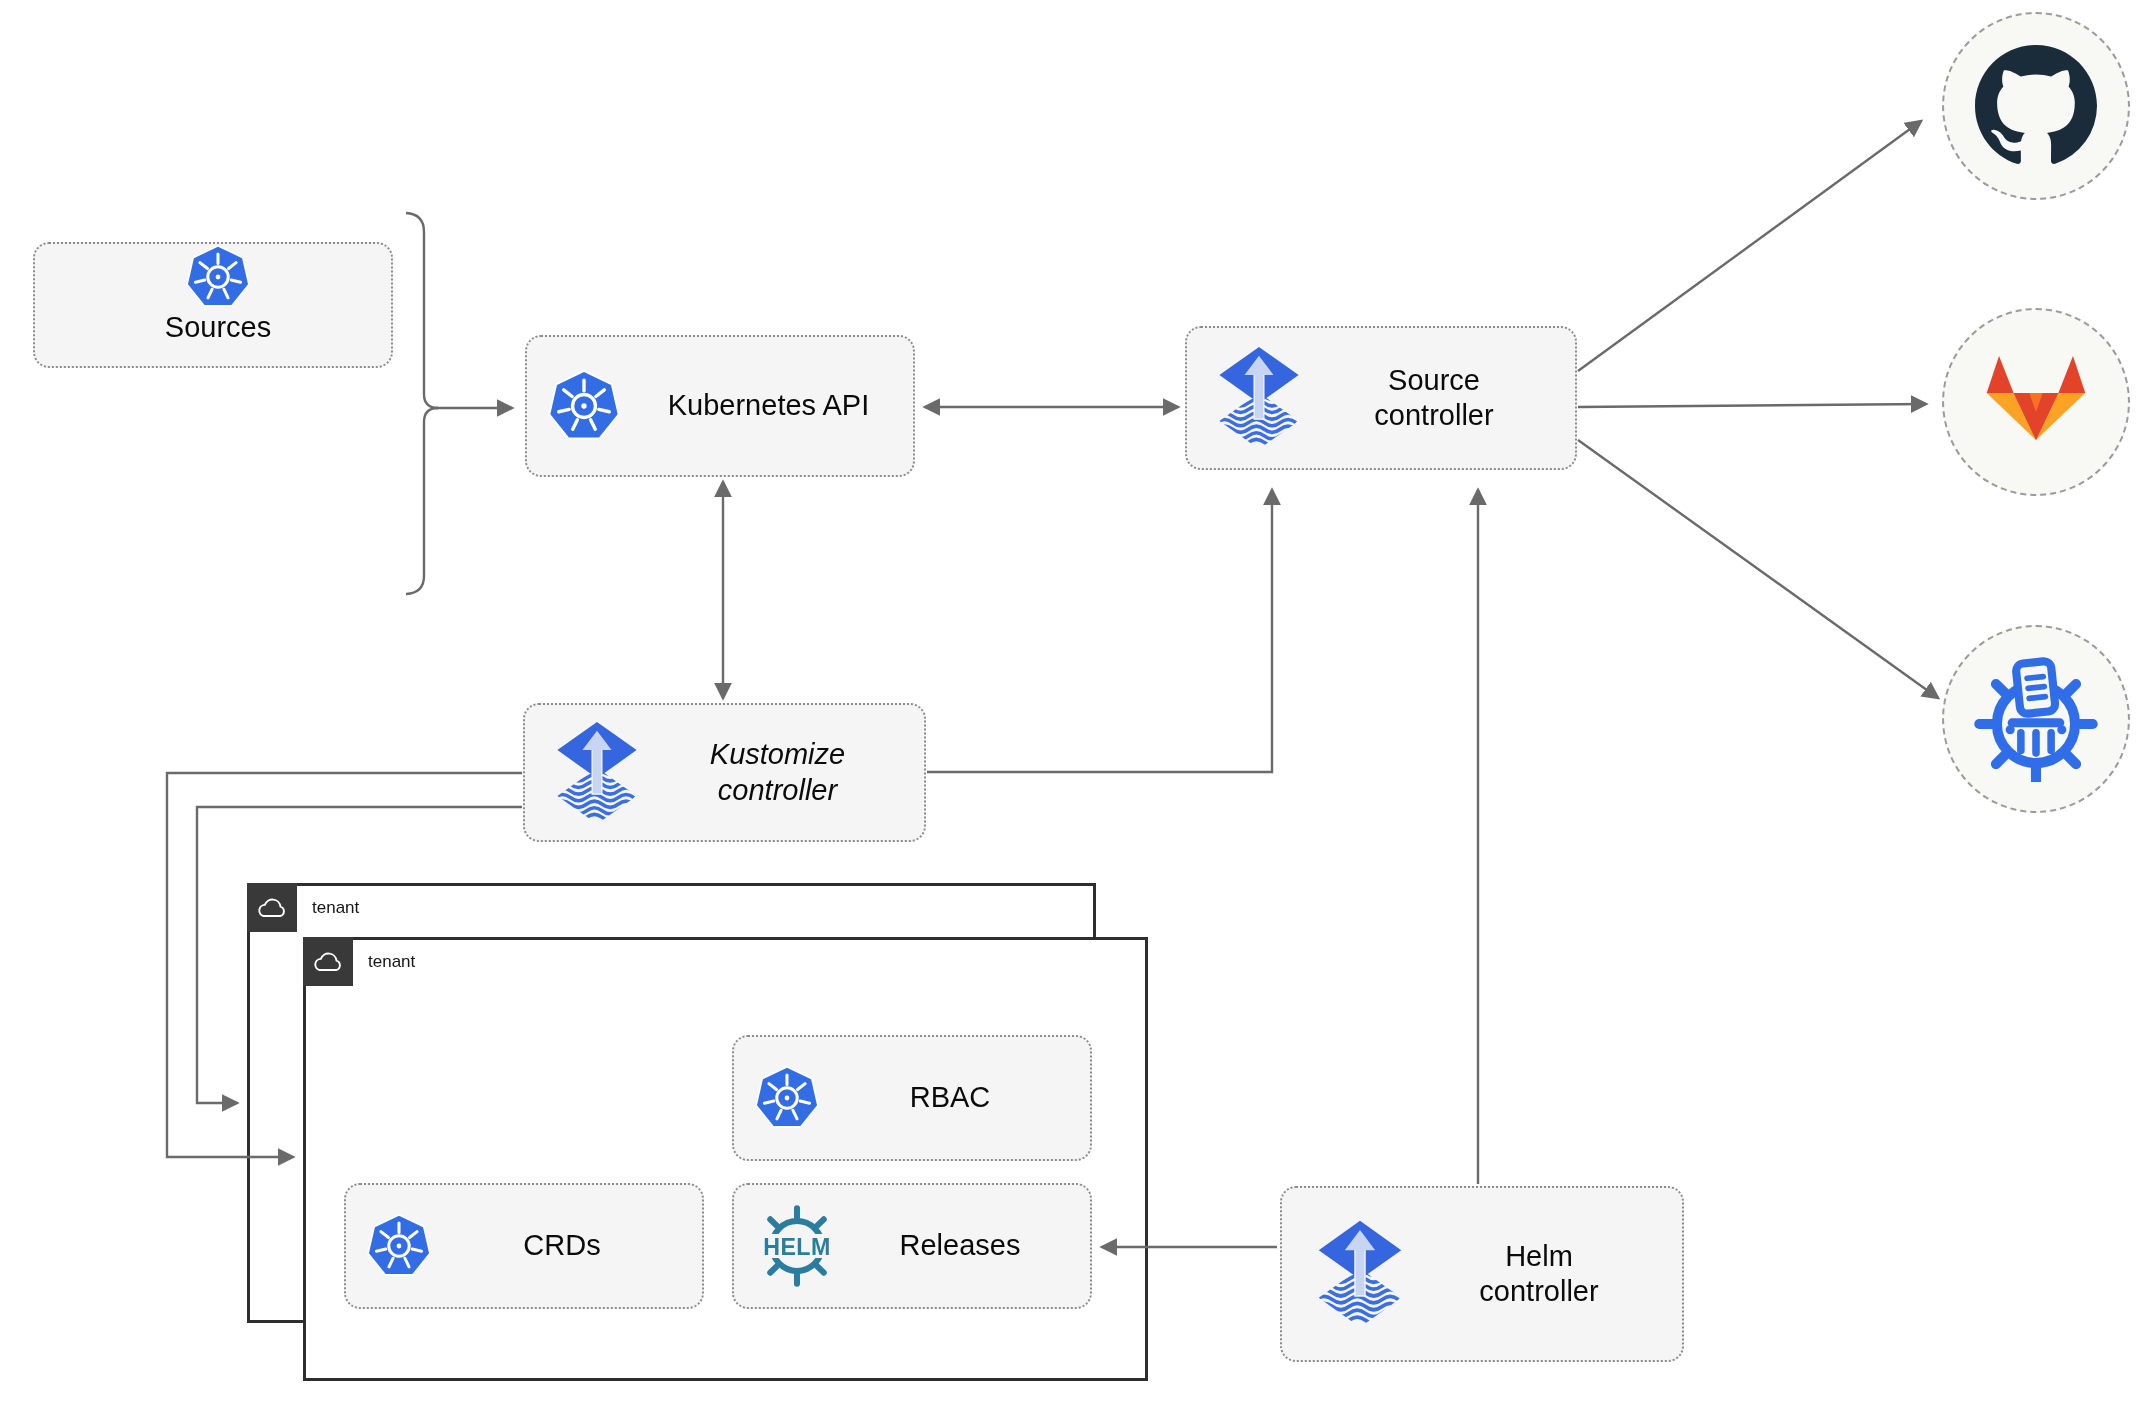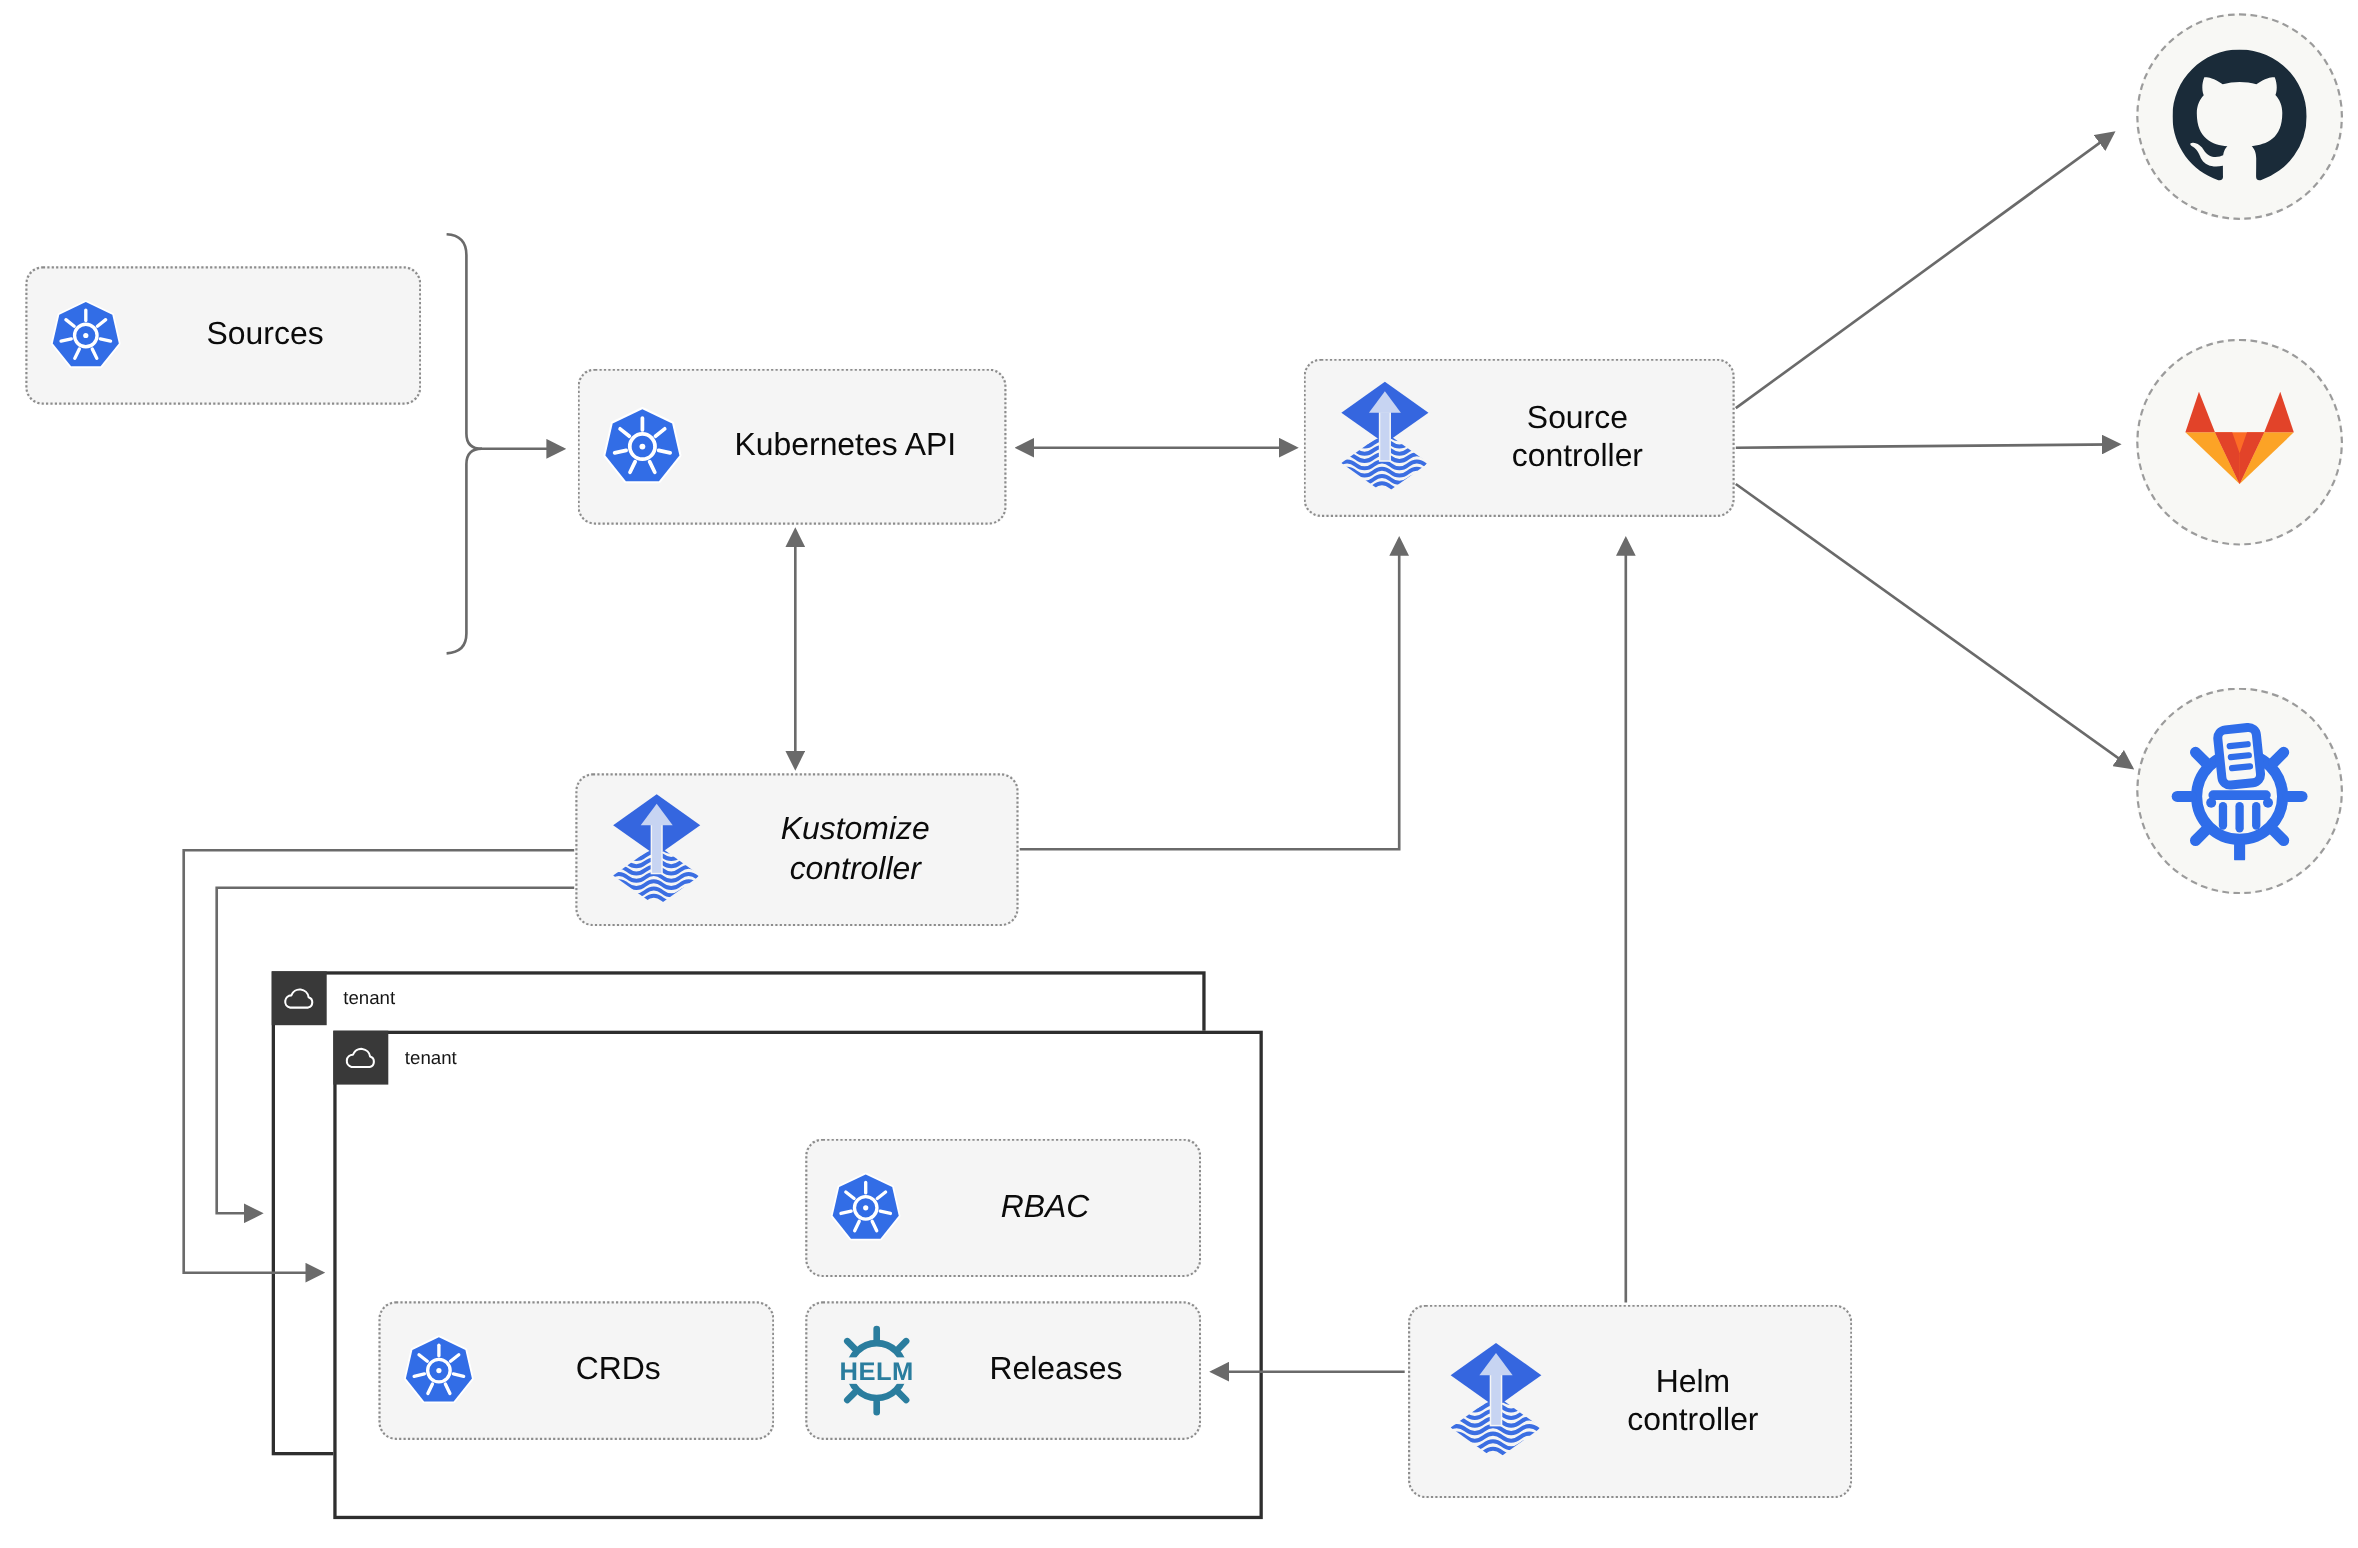--- a/index.html
+++ b/index.html
@@ -108,21 +108,21 @@
 
   <div class="tenant" id="tenant-inner" style="left:303px;top:937px;width:845px;height:444px;">
     <div class="tab">
       <svg width="34" height="27" viewBox="0 0 36 28">
         <path d="M9 23 A6 6 0 0 1 10.4 11.2 A8.6 8.6 0 0 1 27 13 A5.2 5.2 0 0 1 26.6 23 Z" fill="none" stroke="#ffffff" stroke-width="2" stroke-linejoin="round"></path>
       </svg>
     </div>
     <div class="tenant-label">tenant</div>
   </div>
 
-  <div class="node" style="left:23px;top:242px;width:360px;height:126px;">
+  <div class="node" style="left:33px;top:242px;width:360px;height:126px;flex-direction:column;">
     <svg class="icon" width="66" height="66">
         <use href="#sym-k8s"></use>
       </svg>
     <div class="label">Sources</div>
   </div>
 
 
   <div class="node" style="left:525px;top:335px;width:390px;height:142px;gap:13px;">
     <svg class="icon" width="74" height="74">
         <use href="#sym-k8s"></use>
@@ -148,21 +148,21 @@
 
   <div class="node" style="left:1280px;top:1186px;width:404px;height:176px;padding-left:32px;">
     <svg class="icon" width="92" height="110">
         <use href="#sym-flux"></use>
       </svg>
     <div class="label">Helm
 controller</div>
   </div>
 
 
-  <div class="node" style="left:732px;top:1035px;width:360px;height:126px;font-style:italic;">
+  <div class="node" style="left:732px;top:1035px;width:360px;height:126px;">
     <svg class="icon" width="66" height="66">
         <use href="#sym-k8s"></use>
       </svg>
     <div class="label">RBAC</div>
   </div>
 
   <div class="node" style="left:344px;top:1183px;width:360px;height:126px;">
     <svg class="icon" width="66" height="66">
         <use href="#sym-k8s"></use>
       </svg>

